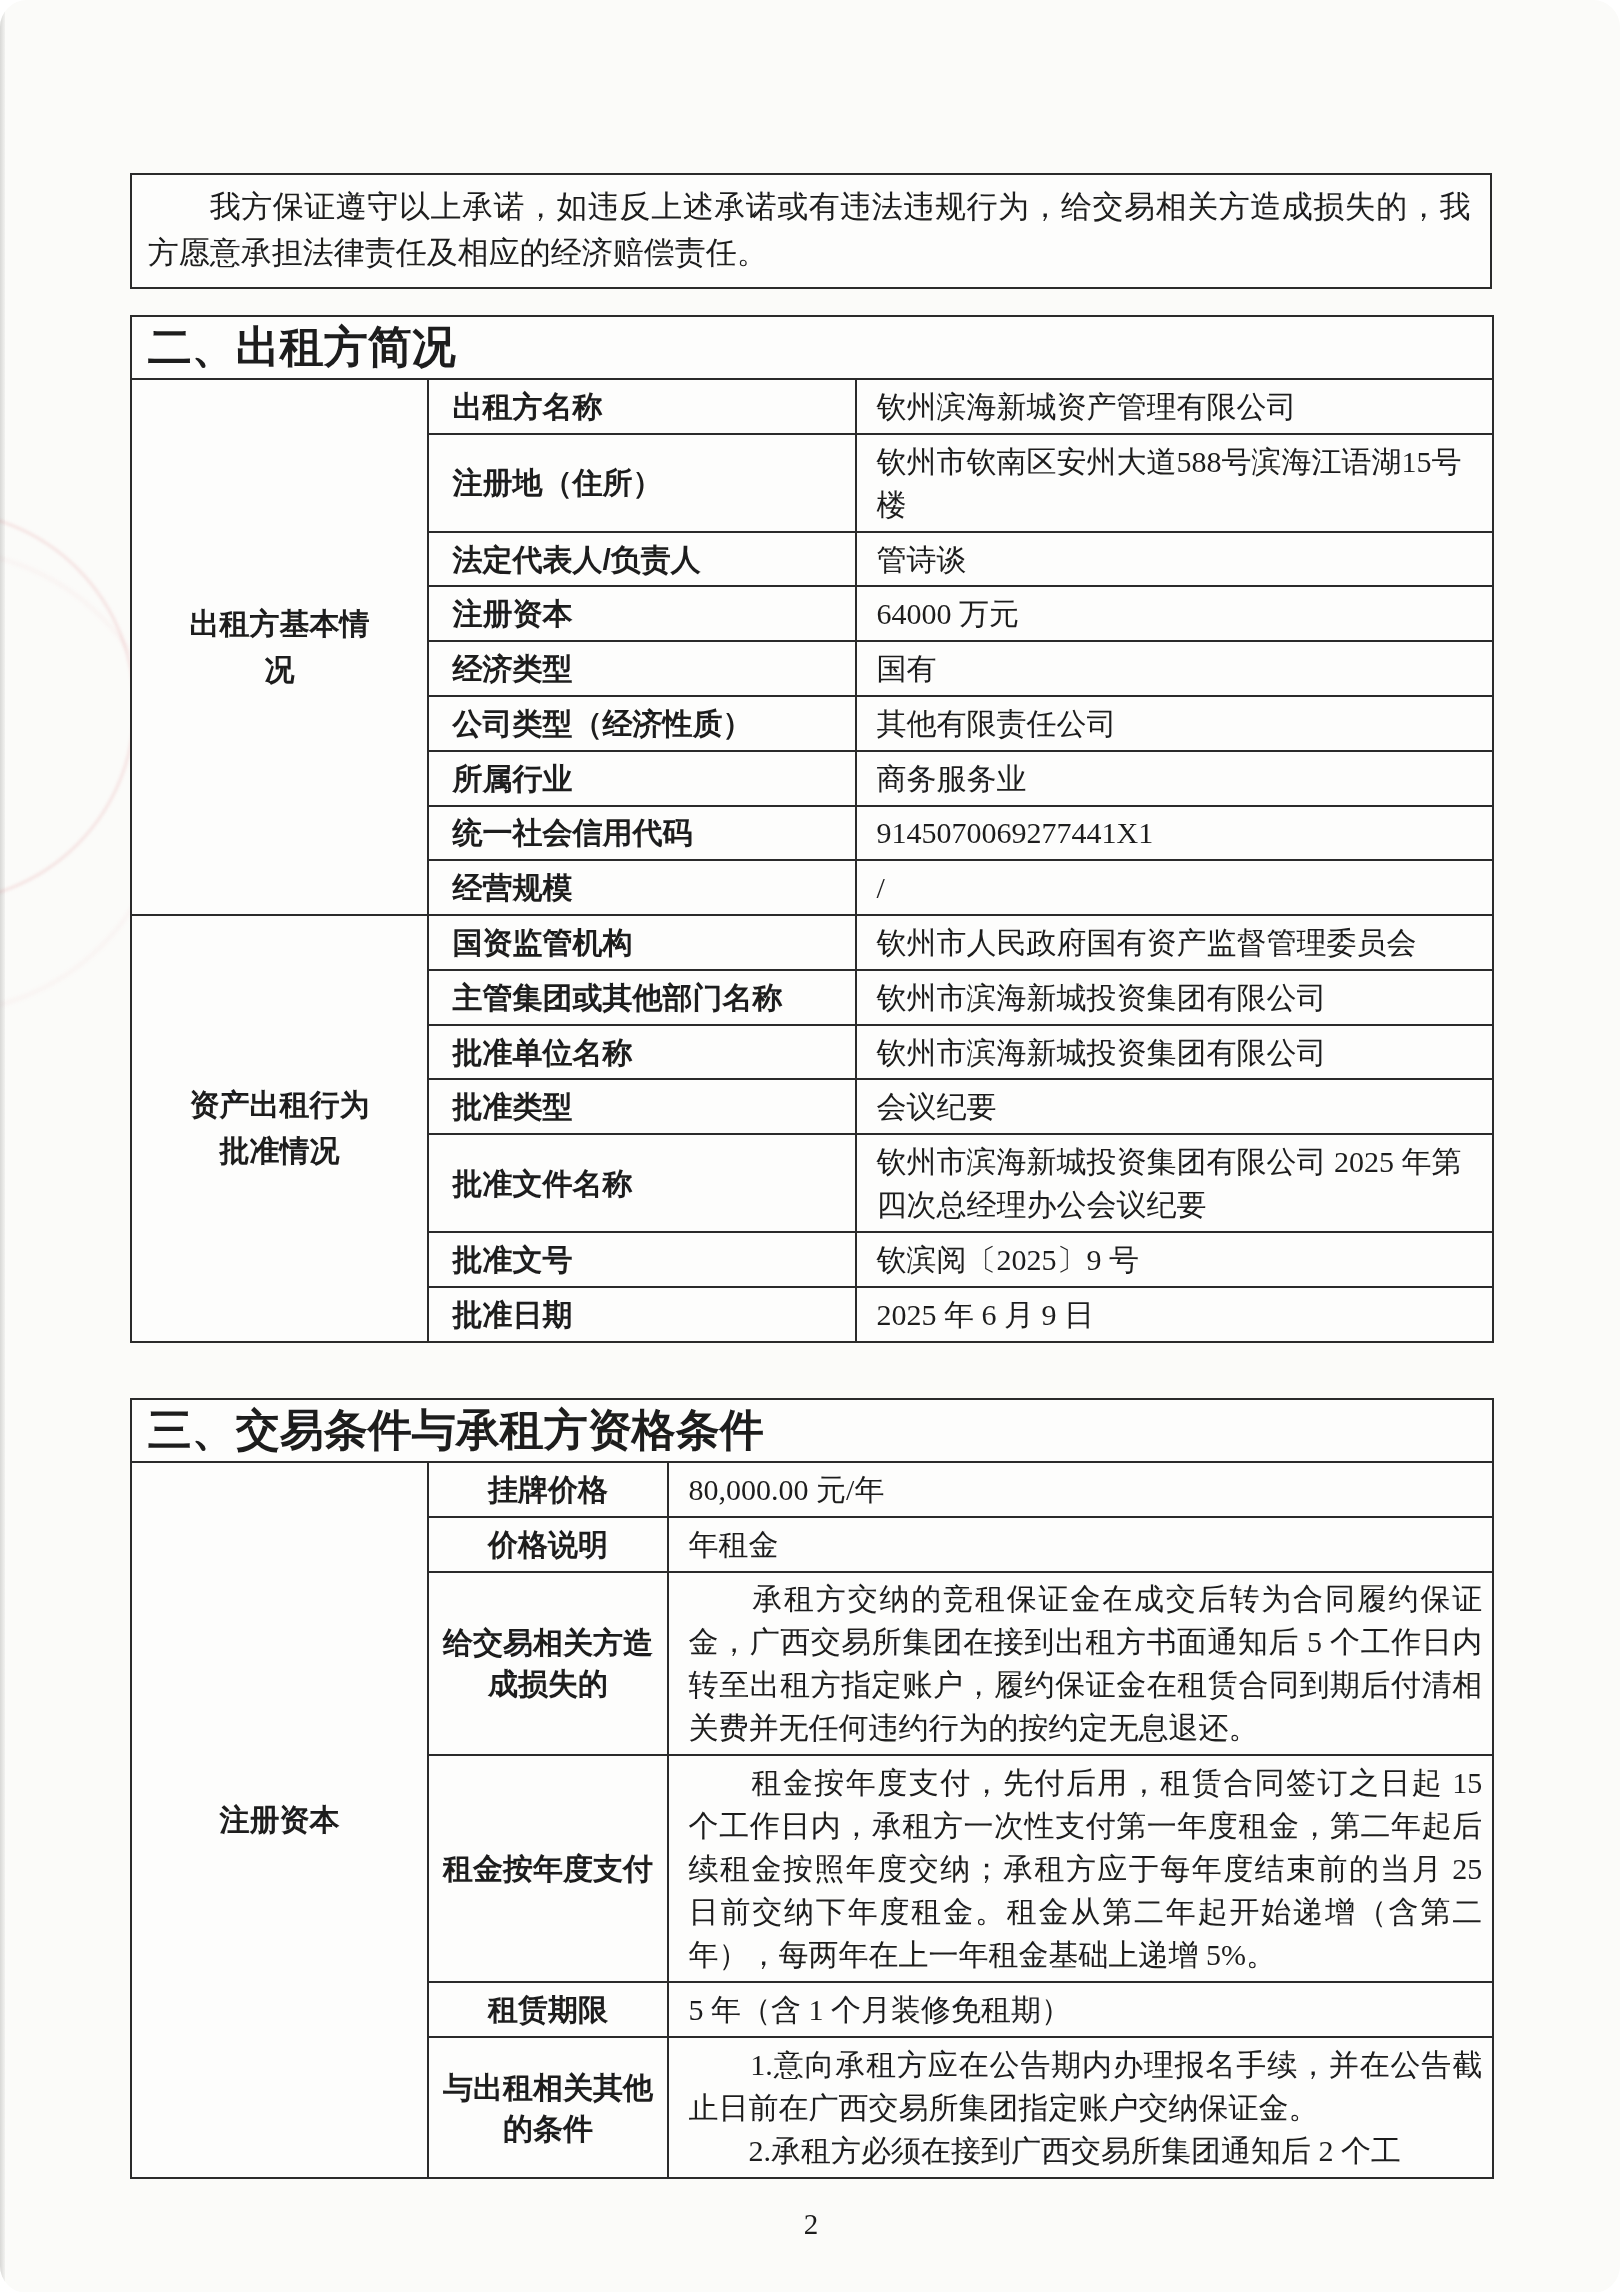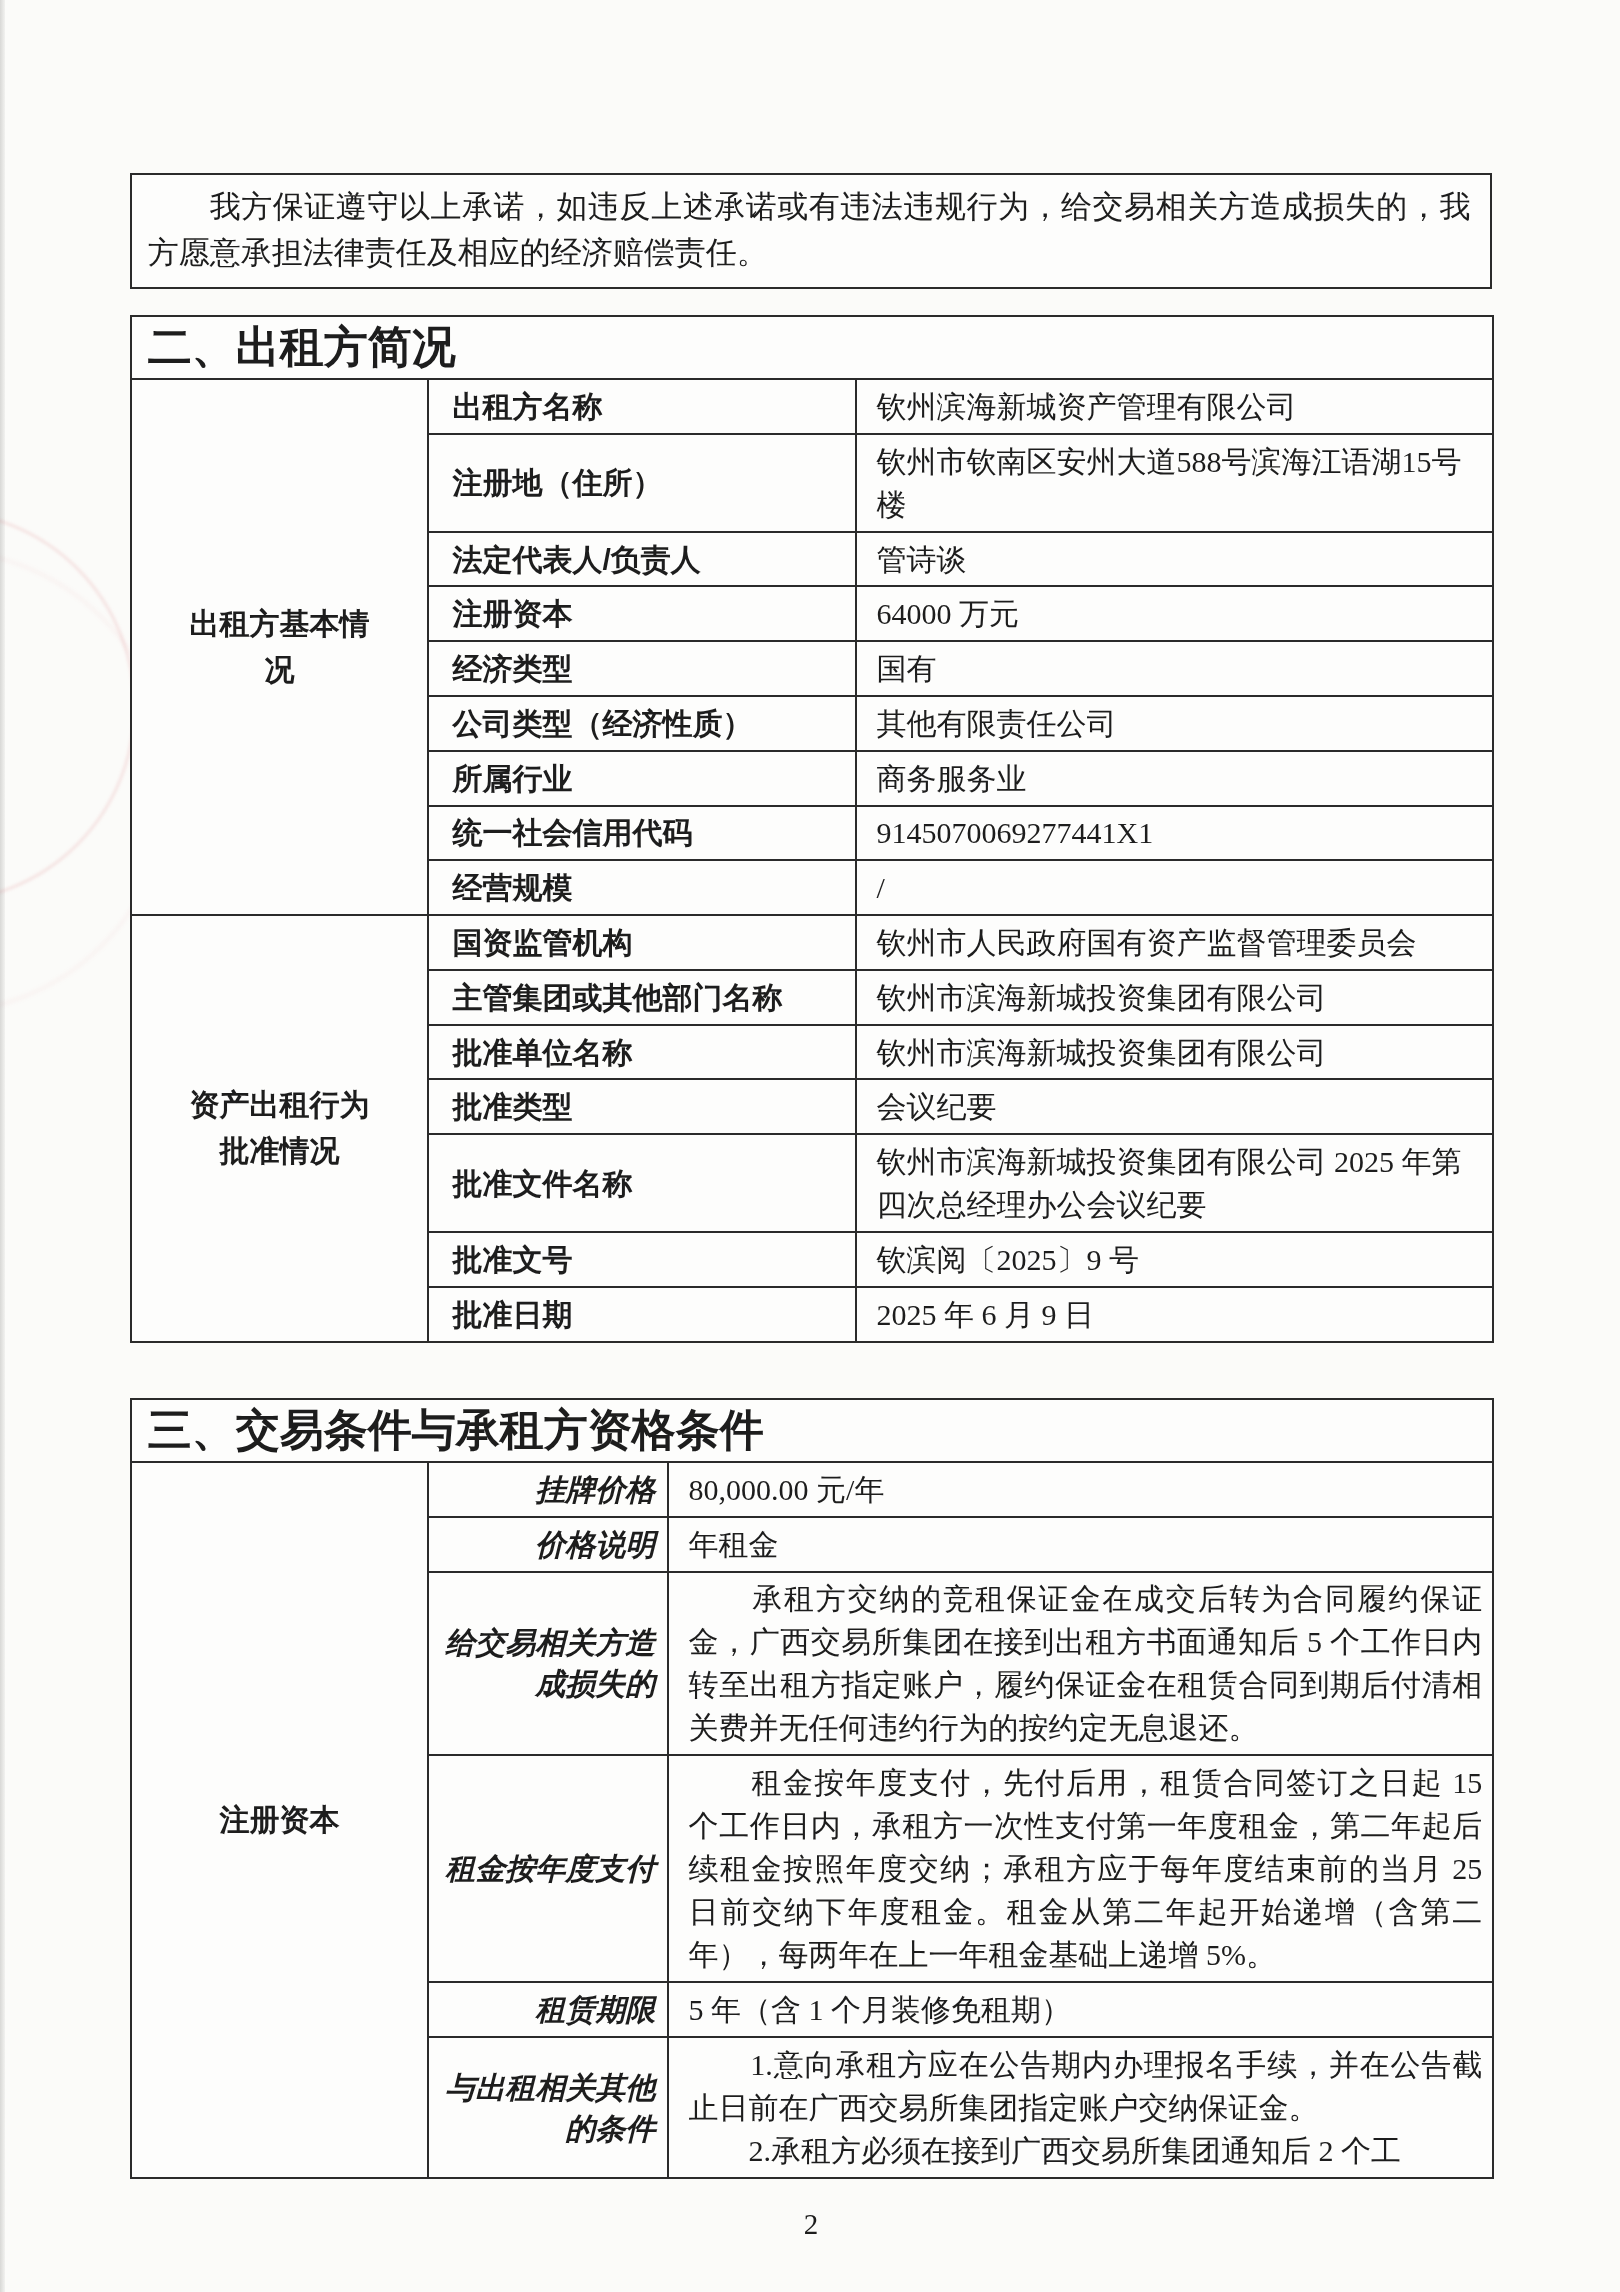--- a/index.html
+++ b/index.html
@@ -3,20 +3,21 @@
 <meta charset="utf-8">
 <style>
   html,body{margin:0;padding:0;}
   .page{
     position:relative;
     width:1620px;height:2293px;
     background:#fbfbf9;
     font-family:"Liberation Serif","DejaVu Serif",serif;
     color:#1d1d1d;
     overflow:hidden;
+    border-radius:27px;
   }
   .scan-edge{
     position:absolute;left:0;top:0;width:4.9px;height:100%;
     background:linear-gradient(to right,#d8d8d6,#f2f2f0);
   }
   .stamp{
     position:absolute;
     left:-257px;top:510px;
     width:387px;height:387px;
     border:3.9px solid rgba(216,110,120,0.16);
@@ -77,23 +78,22 @@
   }
   td.lbl{
     font-family:"Liberation Sans","DejaVu Sans",sans-serif;
     font-weight:bold;
     font-size:30px;
     line-height:41px;
     padding-left:23.5px;
     padding-right:7.8px;
   }
   .t3 td.lbl{
-    text-align:right;
+    text-align:center;
     padding:0 11.8px;
-    font-style:italic;
   }
   td.val{
     font-size:30px;
     line-height:43px;
     padding:4.9px 13.7px 4.9px 19.6px;
     white-space:pre-line;
   }
   td.val.just{text-align:justify;padding-right:9.8px;}
   tr.r{height:54px;}
   tr.r2{height:93px;}

